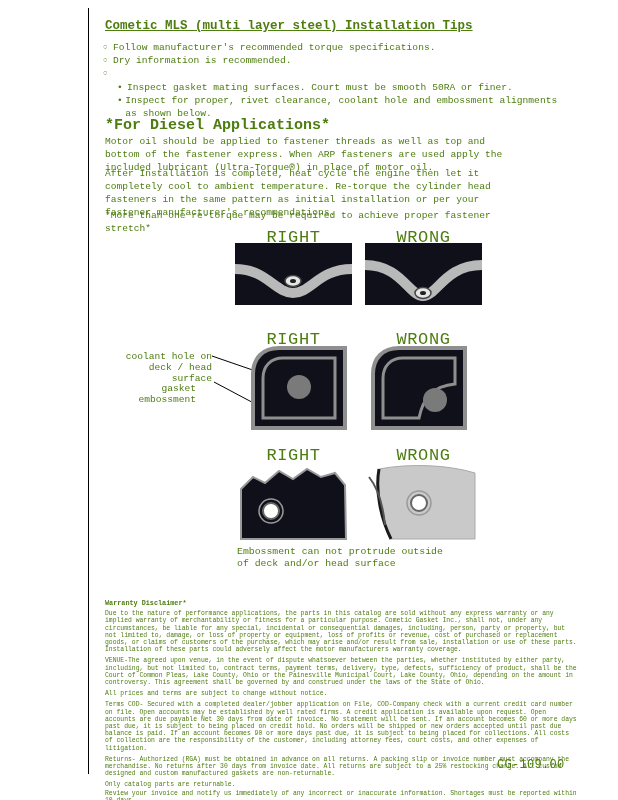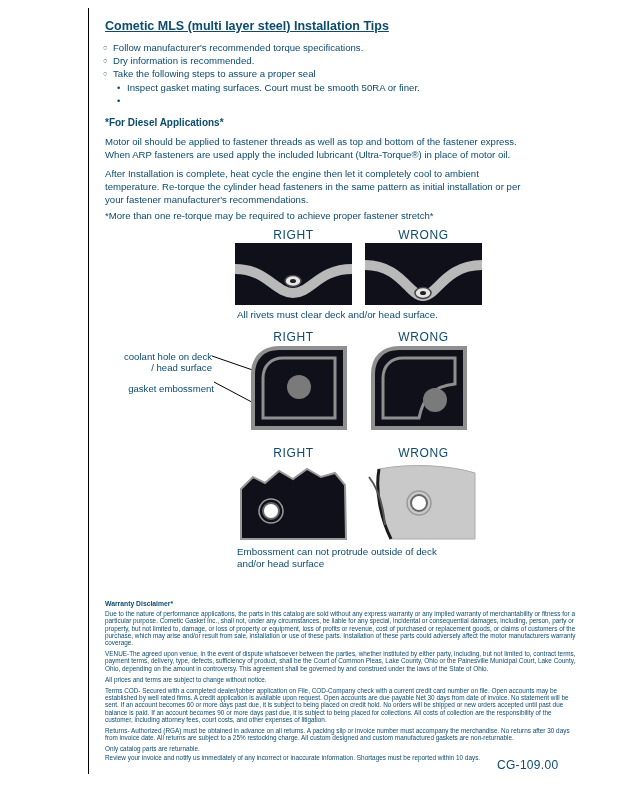--- a/index.html
+++ b/index.html
@@ -1,31 +1,31 @@
 <!DOCTYPE html>
 <html><head>
 <meta charset="utf-8">
 <style>
   * { margin:0; padding:0; box-sizing:border-box; }
   html,body { background:#ffffff; }
   .page {
     position:relative; width:618px; height:800px; background:#ffffff;
-    font-family:Liberation Sans, sans-serif; color:#0c4a6e; overflow:hidden;
+    font-family:Liberation Mono, monospace; color:#4d7c0f; overflow:hidden;
   }
   .abs { position:absolute; }
   .vrule { width:1px; background:#000; }
   .title { font-size:12.5px; font-weight:bold; text-decoration:underline; }
   .body-txt { font-size:9.6px; line-height:13px; }
   .bullets { font-size:9.6px; line-height:13.2px; }
   .bullet { display:flex; align-items:flex-start; }
   .bullet .mk1 { width:10px; font-size:7.5px; line-height:13.2px; }
   .bullet.sub { padding-left:14px; }
   .bullet .mk2 { width:10px; font-size:9.5px; line-height:13.2px; }
-  .sect-h { font-size:10px; font-weight:bold; }
-  .dg-h { position:absolute; width:117px; text-align:center; font-size:12px; letter-spacing:0.6px; }
+  .sect-h { font-size:15px; font-weight:bold; }
+  .dg-h { position:absolute; width:117px; text-align:center; font-size:17px; letter-spacing:0.6px; }
   .caption { position:absolute; font-size:9.8px; line-height:12px; }
   .ptr-label { position:absolute; font-size:9.6px; line-height:11px; text-align:right;margin-top:7px; }
   .small-print { font-size:6.4px; line-height:7.2px; width:474px; }
   .small-print .wh { font-size:6.8px; font-weight:bold; margin-bottom:3px; }
   .small-print p { margin:0 0 4px 0; }
   .small-print p.tight { margin:0 0 1px 0; }
   .doc-code { font-size:12px; letter-spacing:0.3px; }
   svg { display:block; }
 </style>
 </head>
@@ -41,28 +41,28 @@
     <div class="bullet">
       <span class="mk1">○</span>
       <span>Follow manufacturer's recommended torque specifications.</span>
     </div>
     <div class="bullet">
       <span class="mk1">○</span>
       <span>Dry information is recommended.</span>
     </div>
     <div class="bullet">
       <span class="mk1">○</span>
-      <span>Take the following steps to assure a proper seal</span>
     </div>
     <div class="bullet sub">
       <span class="mk2">•</span>
       <span>Inspect gasket mating surfaces.  Court must be smooth 50RA or finer.</span>
     </div>
     <div class="bullet sub">
       <span class="mk2">•</span>
+      <span>Inspect for proper, rivet clearance, coolant hole and embossment alignments as shown below.</span>
     </div>
   </div>
 
   <div class="abs sect-h" style="left:105px; top:117px;">*For Diesel Applications*</div>
   <div class="abs body-txt" style="left:105px; top:135px; width:420px;">Motor oil should be applied to fastener threads as well as top and bottom of the fastener express. When ARP fasteners are used apply the included lubricant (Ultra-Torque®) in place of motor oil.</div>
   <div class="abs body-txt" style="left:105px; top:209px; width:420px;">*More than one re-torque may be required to achieve proper fastener stretch*</div>
   <div class="abs body-txt" style="left:105px; top:167px; width:420px;">After Installation is complete, heat cycle the engine then let it completely cool to ambient temperature. Re-torque the cylinder head fasteners in the same pattern as initial installation or per your fastener manufacturer's recommendations.</div>
 
   <span class="dg-h" style="left:235px; top:228px;">RIGHT</span>
   <span class="dg-h" style="left:365px; top:228px;">WRONG</span>
@@ -74,27 +74,26 @@
     <ellipse cx="58" cy="38" rx="3" ry="2" fill="#222"></ellipse>
   </svg>
 
   <svg class="abs" style="left:365px; top:243px;" width="117" height="62" viewBox="0 0 117 62">
     <rect width="117" height="62" fill="#10101a"></rect>
     <path d="M0,22 C36,22 44,53 58,53 C72,53 80,22 117,22" stroke="#b9b9b9" stroke-width="10" fill="none"></path>
     <ellipse cx="58" cy="50" rx="8" ry="5.5" fill="#e6e6e6" stroke="#444" stroke-width="1.5"></ellipse>
     <ellipse cx="58" cy="50" rx="3" ry="2" fill="#222"></ellipse>
   </svg>
 
-  <div class="caption" style="left:237px; top:309px;">All rivets must clear deck and/or head surface.</div>
 
   <span class="dg-h" style="left:235px; top:330px;">RIGHT</span>
   <span class="dg-h" style="left:365px; top:330px;">WRONG</span>
 
   <div class="ptr-label" style="left:122px; top:344px; width:90px;">coolant hole on deck / head surface</div>
-  <div class="ptr-label" style="left:118px; top:376px; width:96px;">gasket embossment</div>
+  <div class="ptr-label" style="left:100px; top:376px; width:96px;">gasket embossment</div>
 
   <svg class="abs" style="left:212px; top:350px;" width="95" height="64" viewBox="0 0 95 64">
     <line x1="0" y1="6" x2="87" y2="36" stroke="#000" stroke-width="1"></line>
     <line x1="2" y1="32" x2="51" y2="58" stroke="#000" stroke-width="1"></line>
   </svg>
 
   <svg class="abs" style="left:249px; top:344px;" width="100" height="88" viewBox="0 0 100 88">
     <path d="M30,4 L96,4 L96,84 L4,84 L4,30 C4,14 14,4 30,4 Z" fill="#10101a" stroke="#8f8f8f" stroke-width="4"></path>
     <path d="M34,14 L86,14 L86,74 L14,74 L14,34 C14,22 22,14 34,14 Z" fill="none" stroke="#8f8f8f" stroke-width="3"></path>
     <circle cx="50" cy="43" r="12" fill="#7a7a7a"></circle>

